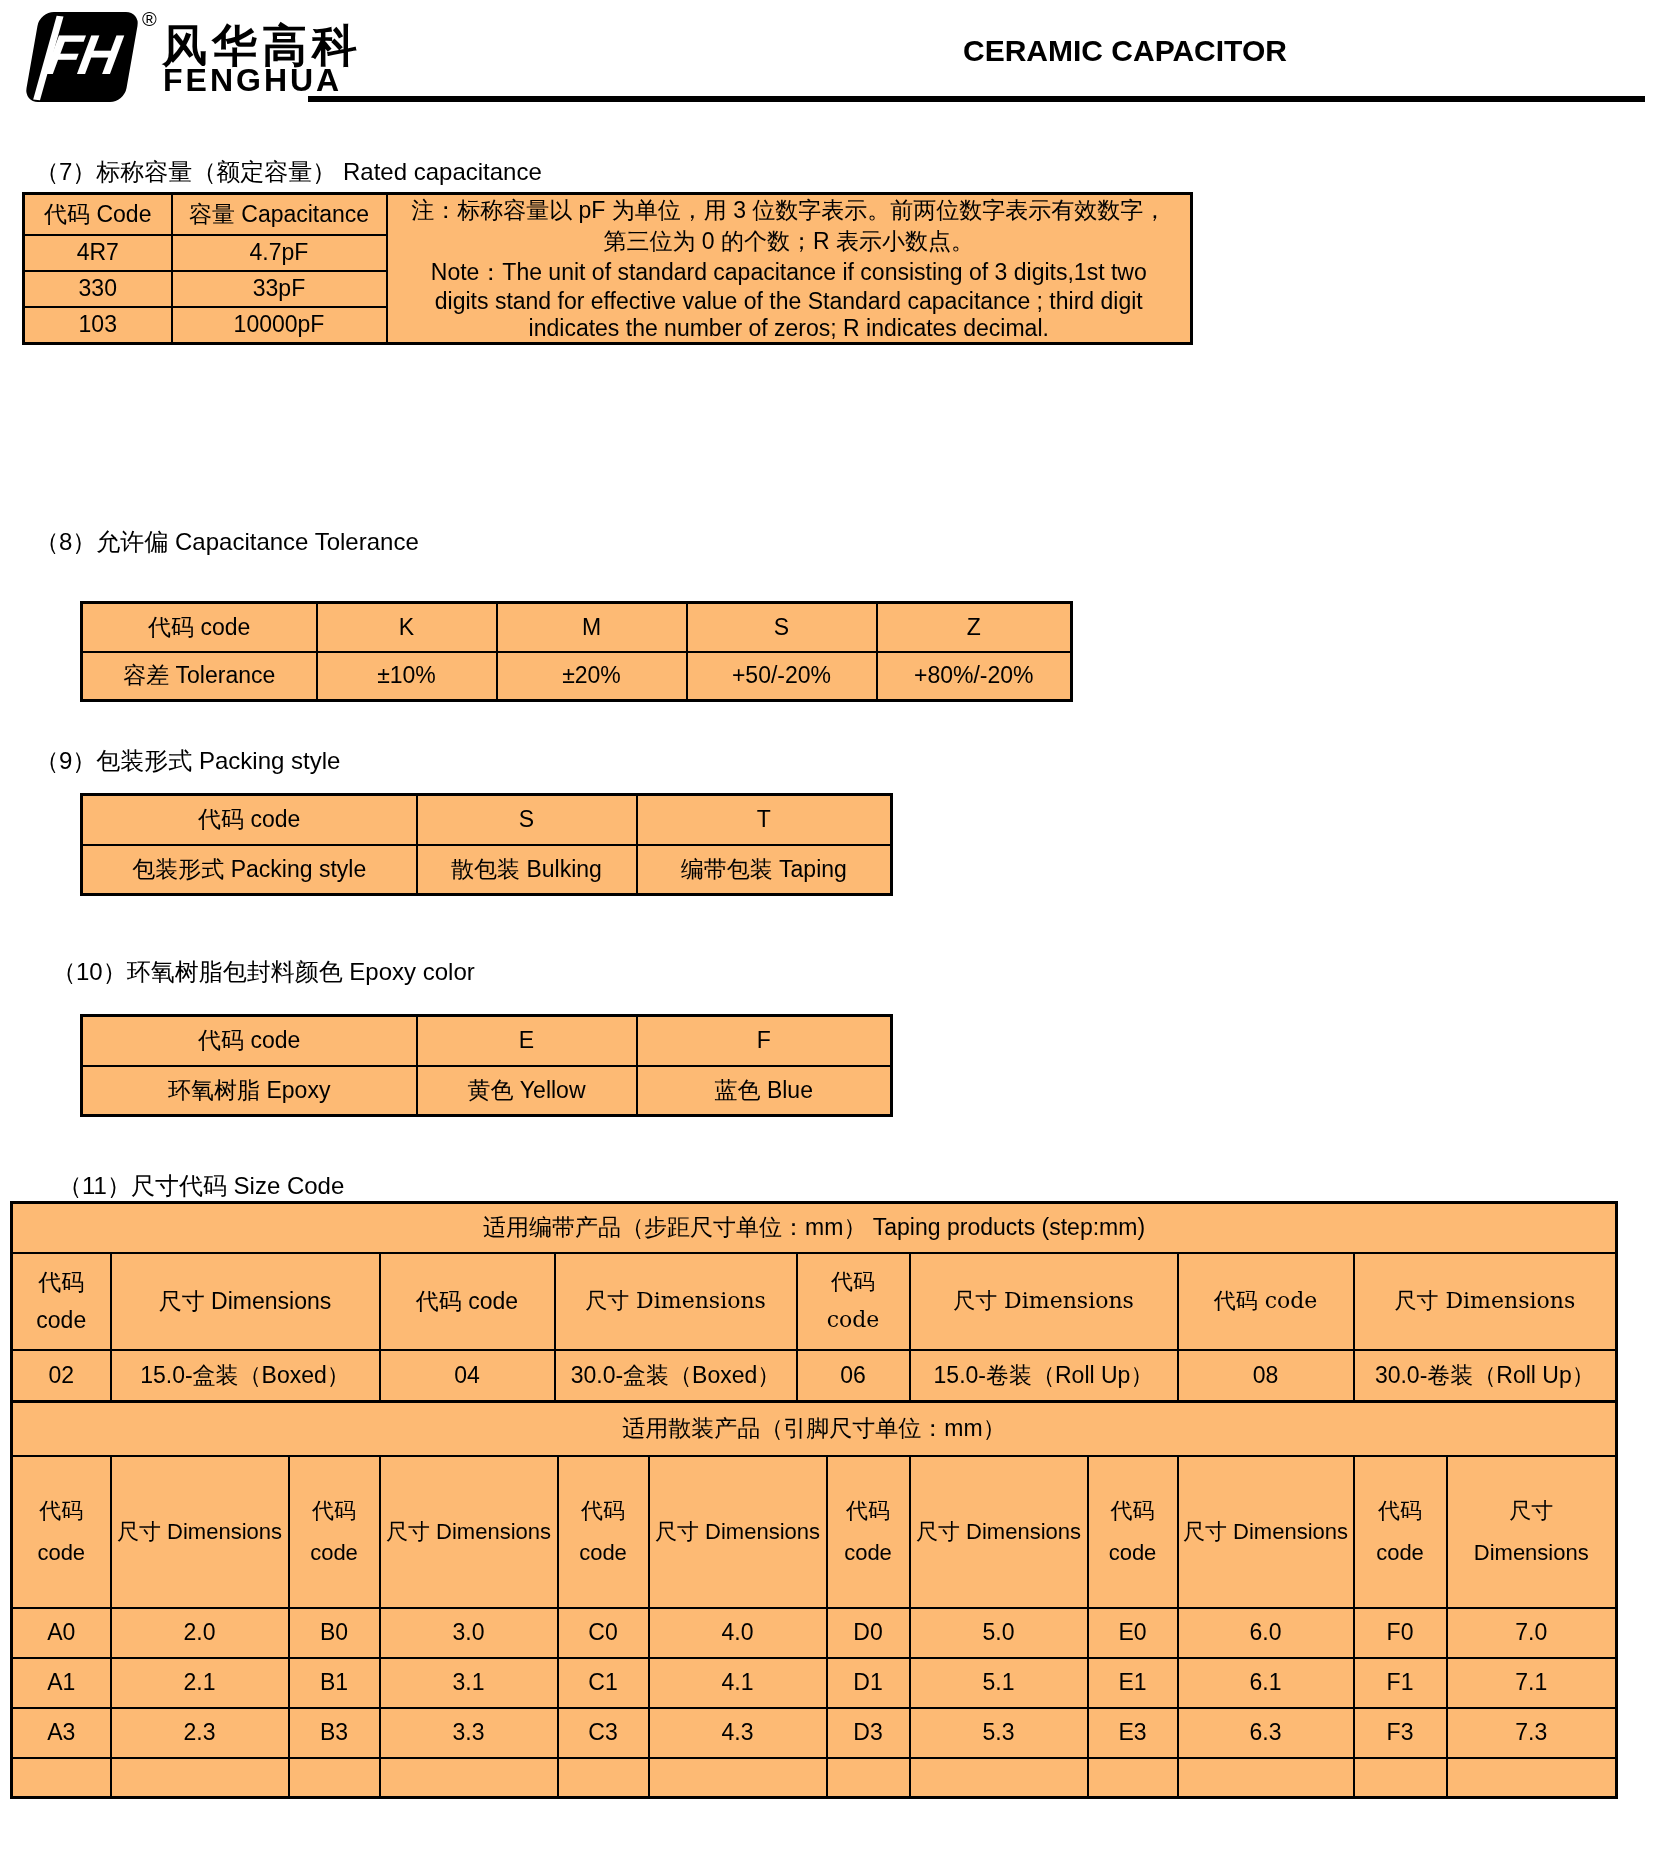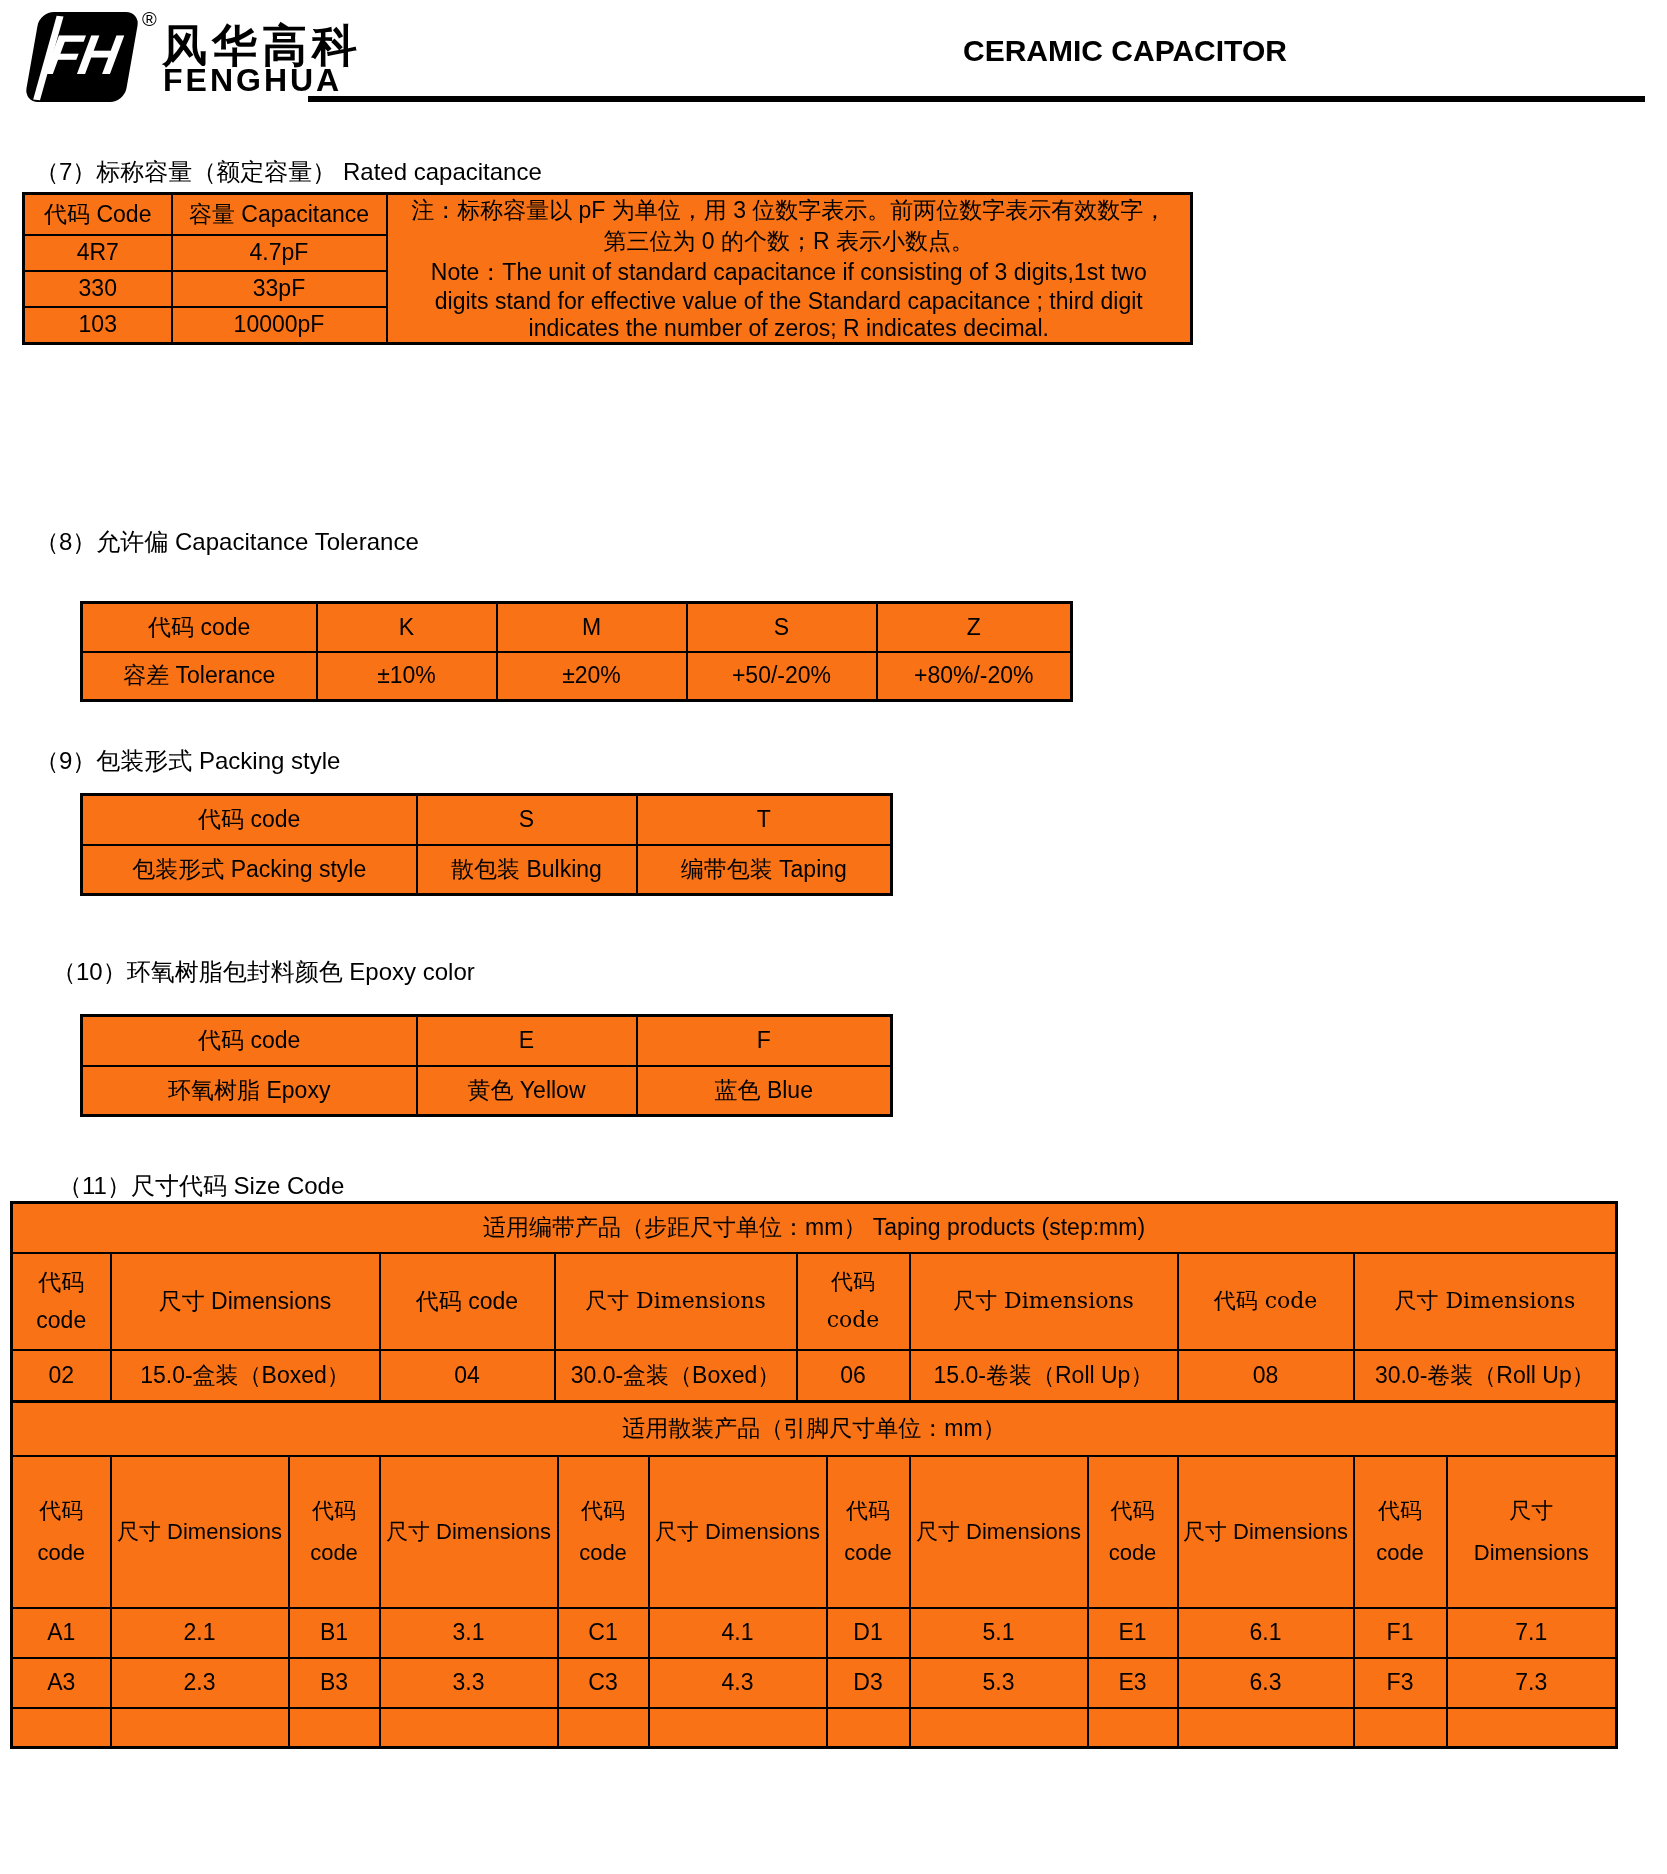--- a/index.html
+++ b/index.html
@@ -40,21 +40,21 @@
     position:absolute; left:963px; top:34px; width:330px;
     font-size:30px; font-weight:bold; letter-spacing:0px; white-space:nowrap;
   }
   .header-rule{
     position:absolute; left:308px; top:96px; width:1337px; height:6px;
     background:#000;
   }
 
   
   .sec-heading{ position:absolute; font-size:24px; white-space:nowrap; }
-  table{ border-collapse:collapse; table-layout:fixed; background:#f97316; }
+  table{ border-collapse:collapse; table-layout:fixed; background:#fdba74; }
   td{
     border:2px solid #000; text-align:center; vertical-align:middle;
     font-size:23px; padding:0 4px; overflow:hidden;
   }
   .tbl{ position:absolute; }
   .tbl table{ border:3px solid #000; }
 
   
   #tbl8 td{ height:49px; }
   #tbl9 td, #tbl10 td{ height:50px; }
@@ -262,20 +262,34 @@
       <td class="th">代码 code</td>
       <td class="th">尺寸 Dimensions</td>
       <td class="th">代码 code</td>
       <td class="th">尺寸 Dimensions</td>
       <td class="th">代码 code</td>
       <td class="th">尺寸 Dimensions</td>
       <td class="th">代码 code</td>
       <td class="th">尺寸 Dimensions</td>
     </tr>
     <tr class="dr">
+      <td>A0</td>
+      <td>2.0</td>
+      <td>B0</td>
+      <td>3.0</td>
+      <td>C0</td>
+      <td>4.0</td>
+      <td>D0</td>
+      <td>5.0</td>
+      <td>E0</td>
+      <td>6.0</td>
+      <td>F0</td>
+      <td>7.0</td>
+    </tr>
+    <tr class="dr">
       <td>A1</td>
       <td>2.1</td>
       <td>B1</td>
       <td>3.1</td>
       <td>C1</td>
       <td>4.1</td>
       <td>D1</td>
       <td>5.1</td>
       <td>E1</td>
       <td>6.1</td>

